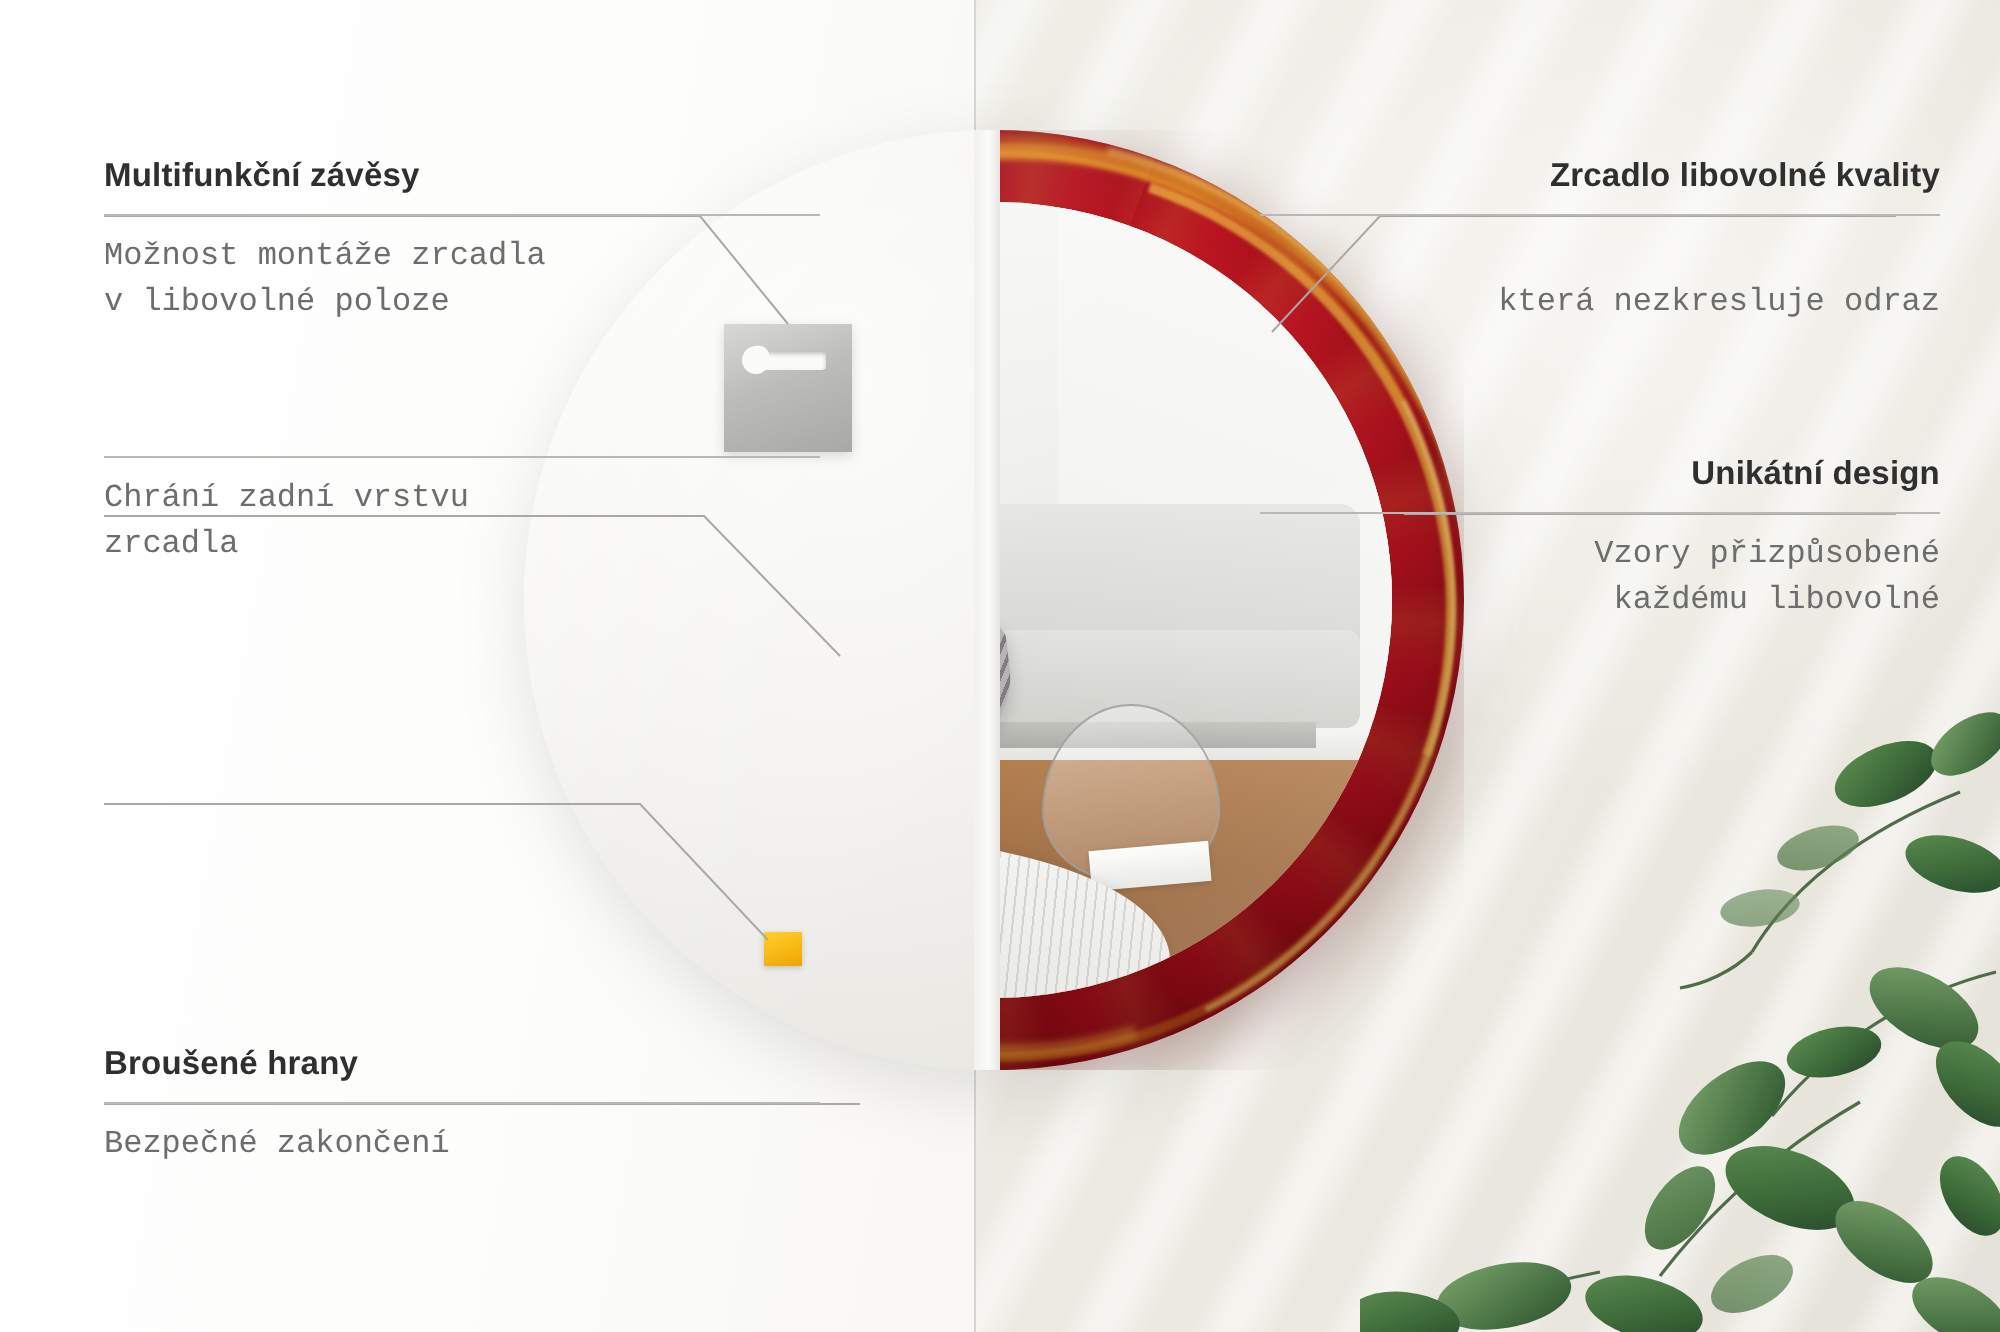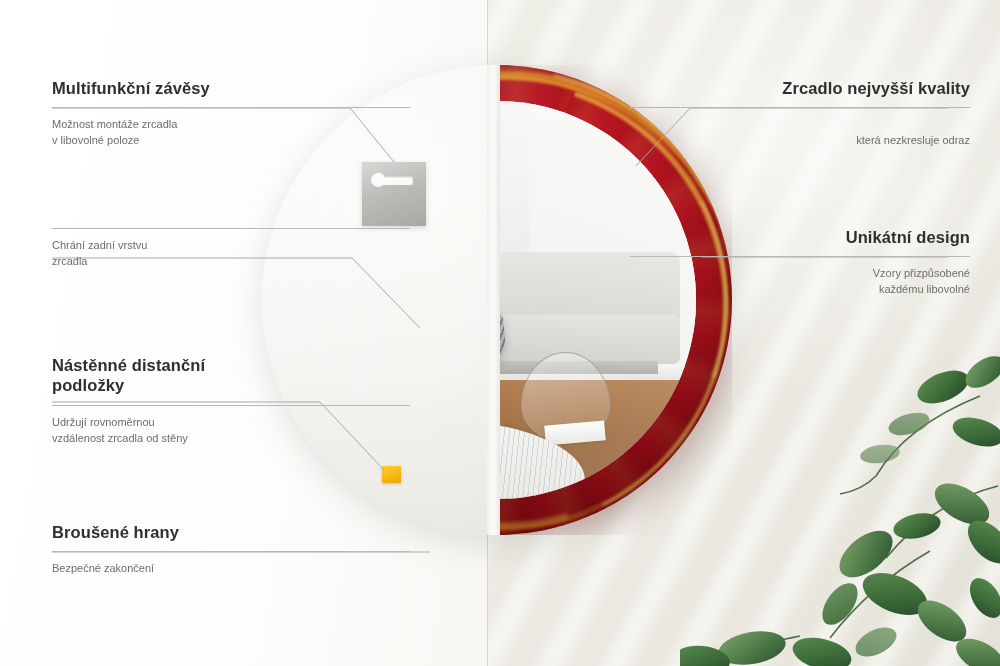--- a/index.html
+++ b/index.html
@@ -200,21 +200,21 @@
   
   .leaders{position:absolute;left:0;top:0;width:1000px;height:666px;pointer-events:none;}
 
   
   .label{position:absolute;}
   .label h3{
     margin:0 0 9px 0;font-size:16.5px;font-weight:bold;color:#2f2f2f;
     letter-spacing:.1px;line-height:1.24;
   }
   .label p{
-    margin:9px 0 0 0;font-size:11px;color:#6d6d6d;line-height:1.42;font-weight:400;
+    margin:9px 0 0 0;font-size:16px;color:#6d6d6d;line-height:1.42;font-weight:400;font-family:Liberation Mono, monospace;
   }
   .label .rule{height:1px;background:#b9b8b4;width:100%;}
   .lab-left{left:52px;width:358px;}
   .lab-right{right:30px;width:340px;text-align:right;}
 
   .l1{top:78px;}
   .l2{top:228px;}
   .l3{top:355px;}
   .l4{top:522px;}
   .r1{top:78px;}
@@ -321,42 +321,31 @@
   </div>
 
   <div class="label lab-left l2">
     <div class="rule"></div>
     <p>
       <span>Chrání zadní vrstvu</span><br>
       <span>zrcadla</span>
     </p>
   </div>
 
-  <div class="label lab-left l3">
-    <h3>
-      <span>Nástěnné distanční</span><br>
-      <span>podložky</span>
-    </h3>
-    <div class="rule"></div>
-    <p>
-      <span>Udržují rovnoměrnou</span><br>
-      <span>vzdálenost zrcadla od stěny</span>
-    </p>
-  </div>
 
   <div class="label lab-left l4">
     <h3>Broušené hrany</h3>
     <div class="rule"></div>
     <p>
       <span>Bezpečné zakončení</span>
     </p>
   </div>
 
   <div class="label lab-right r1">
-    <h3>Zrcadlo nejvyšší kvality</h3>
+    <h3>Zrcadlo libovolné kvality</h3>
     <div class="rule"></div>
     <p>
       <br>
       <span>která nezkresluje odraz</span>
     </p>
   </div>
 
   <div class="label lab-right r2">
     <h3>Unikátní design</h3>
     <div class="rule"></div>

